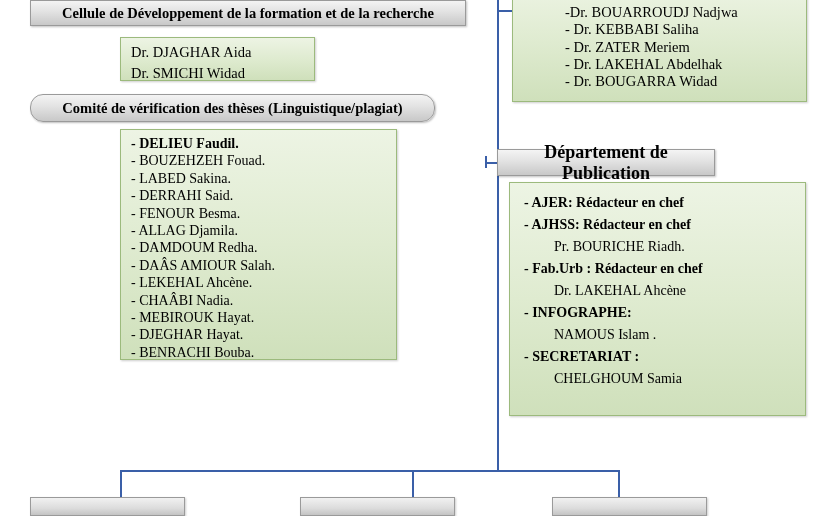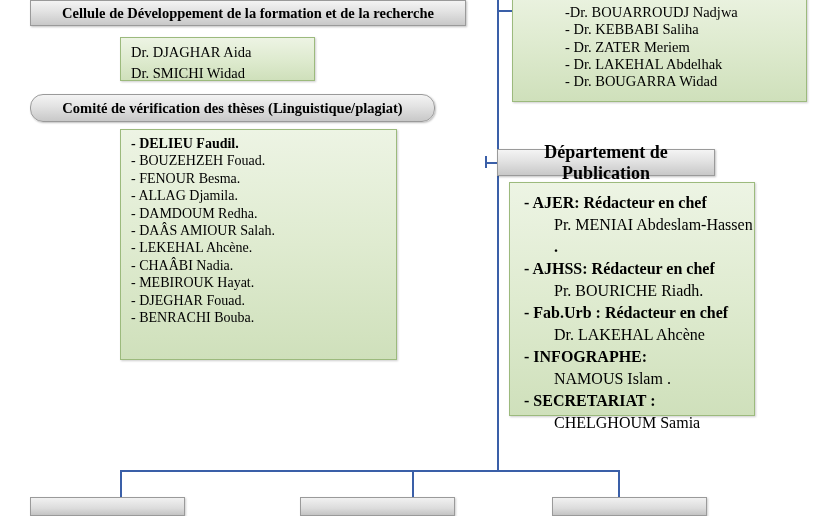--- a/index.html
+++ b/index.html
@@ -94,22 +94,22 @@
     font-size: 14.5px;
     padding: 4px 0 0 52px;
   }
   #top-right-box li { line-height: 17.2px; }
 
   #pub-header {
     left: 497px; top: 149px; width: 218px; height: 27px;
     font-size: 18px;
   }
   #pub-box {
-    left: 509px; top: 182px; width: 246px; height: 234px;
-    font-size: 16px;
+    left: 509px; top: 182px; width: 297px; height: 234px;
+    font-size: 14px;
     padding: 9px 0 0 14px;
   }
   #pub-box .role {
     font-weight: bold;
     line-height: 22px;
   }
   #pub-box .person {
     line-height: 22px;
     padding-left: 30px;
   }
@@ -150,51 +150,49 @@
       <li>Dr. SMICHI Widad</li>
     </ul>
   </div>
 
   <div class="hdr-box" id="comite-header">Comité de vérification des thèses (Linguistique/plagiat)</div>
 
   <div class="grn-box" id="comite-names">
     <ul>
       <li>- DELIEU Faudil.</li>
       <li>- BOUZEHZEH Fouad.</li>
+      <li>- LABED Sakina.</li>
+      <li>- DERRAHI Said.</li>
       <li>- FENOUR Besma.</li>
       <li>- ALLAG Djamila.</li>
       <li>- DAMDOUM Redha.</li>
       <li>- DAÂS AMIOUR Salah.</li>
       <li>- LEKEHAL Ahcène.</li>
       <li>- CHAÂBI Nadia.</li>
       <li>- MEBIROUK Hayat.</li>
-      <li>- DJEGHAR Fouad.</li>
+      <li>- DJEGHAR Hayat.</li>
       <li>- BENRACHI Bouba.</li>
     </ul>
   </div>
 
   <div class="grn-box" id="top-right-box">
     <ul>
       <li>- Dr. BENHARKAT Sarah</li>
       <li>-Dr. BOUARROUDJ Nadjwa</li>
       <li>- Dr. KEBBABI Saliha</li>
       <li>- Dr. ZATER Meriem</li>
       <li>- Dr. LAKEHAL Abdelhak</li>
       <li>- Dr. BOUGARRA Widad</li>
     </ul>
   </div>
 
   <div class="hdr-box" id="pub-header">Département de Publication</div>
 
   <div class="grn-box" id="pub-box">
     <div class="role">- AJER: Rédacteur en chef</div>
-    <div class="person">
-      <span>Pr. MENIAI Abdeslam-Hassen</span>
-      <b>.</b>
-    </div>
 
     <div class="role">- AJHSS: Rédacteur en chef</div>
     <div class="person">Pr. BOURICHE  Riadh.</div>
 
     <div class="role">- Fab.Urb : Rédacteur en chef</div>
     <div class="person">Dr. LAKEHAL Ahcène</div>
 
     <div class="role">- INFOGRAPHE:</div>
     <div class="person">NAMOUS Islam .</div>
 

